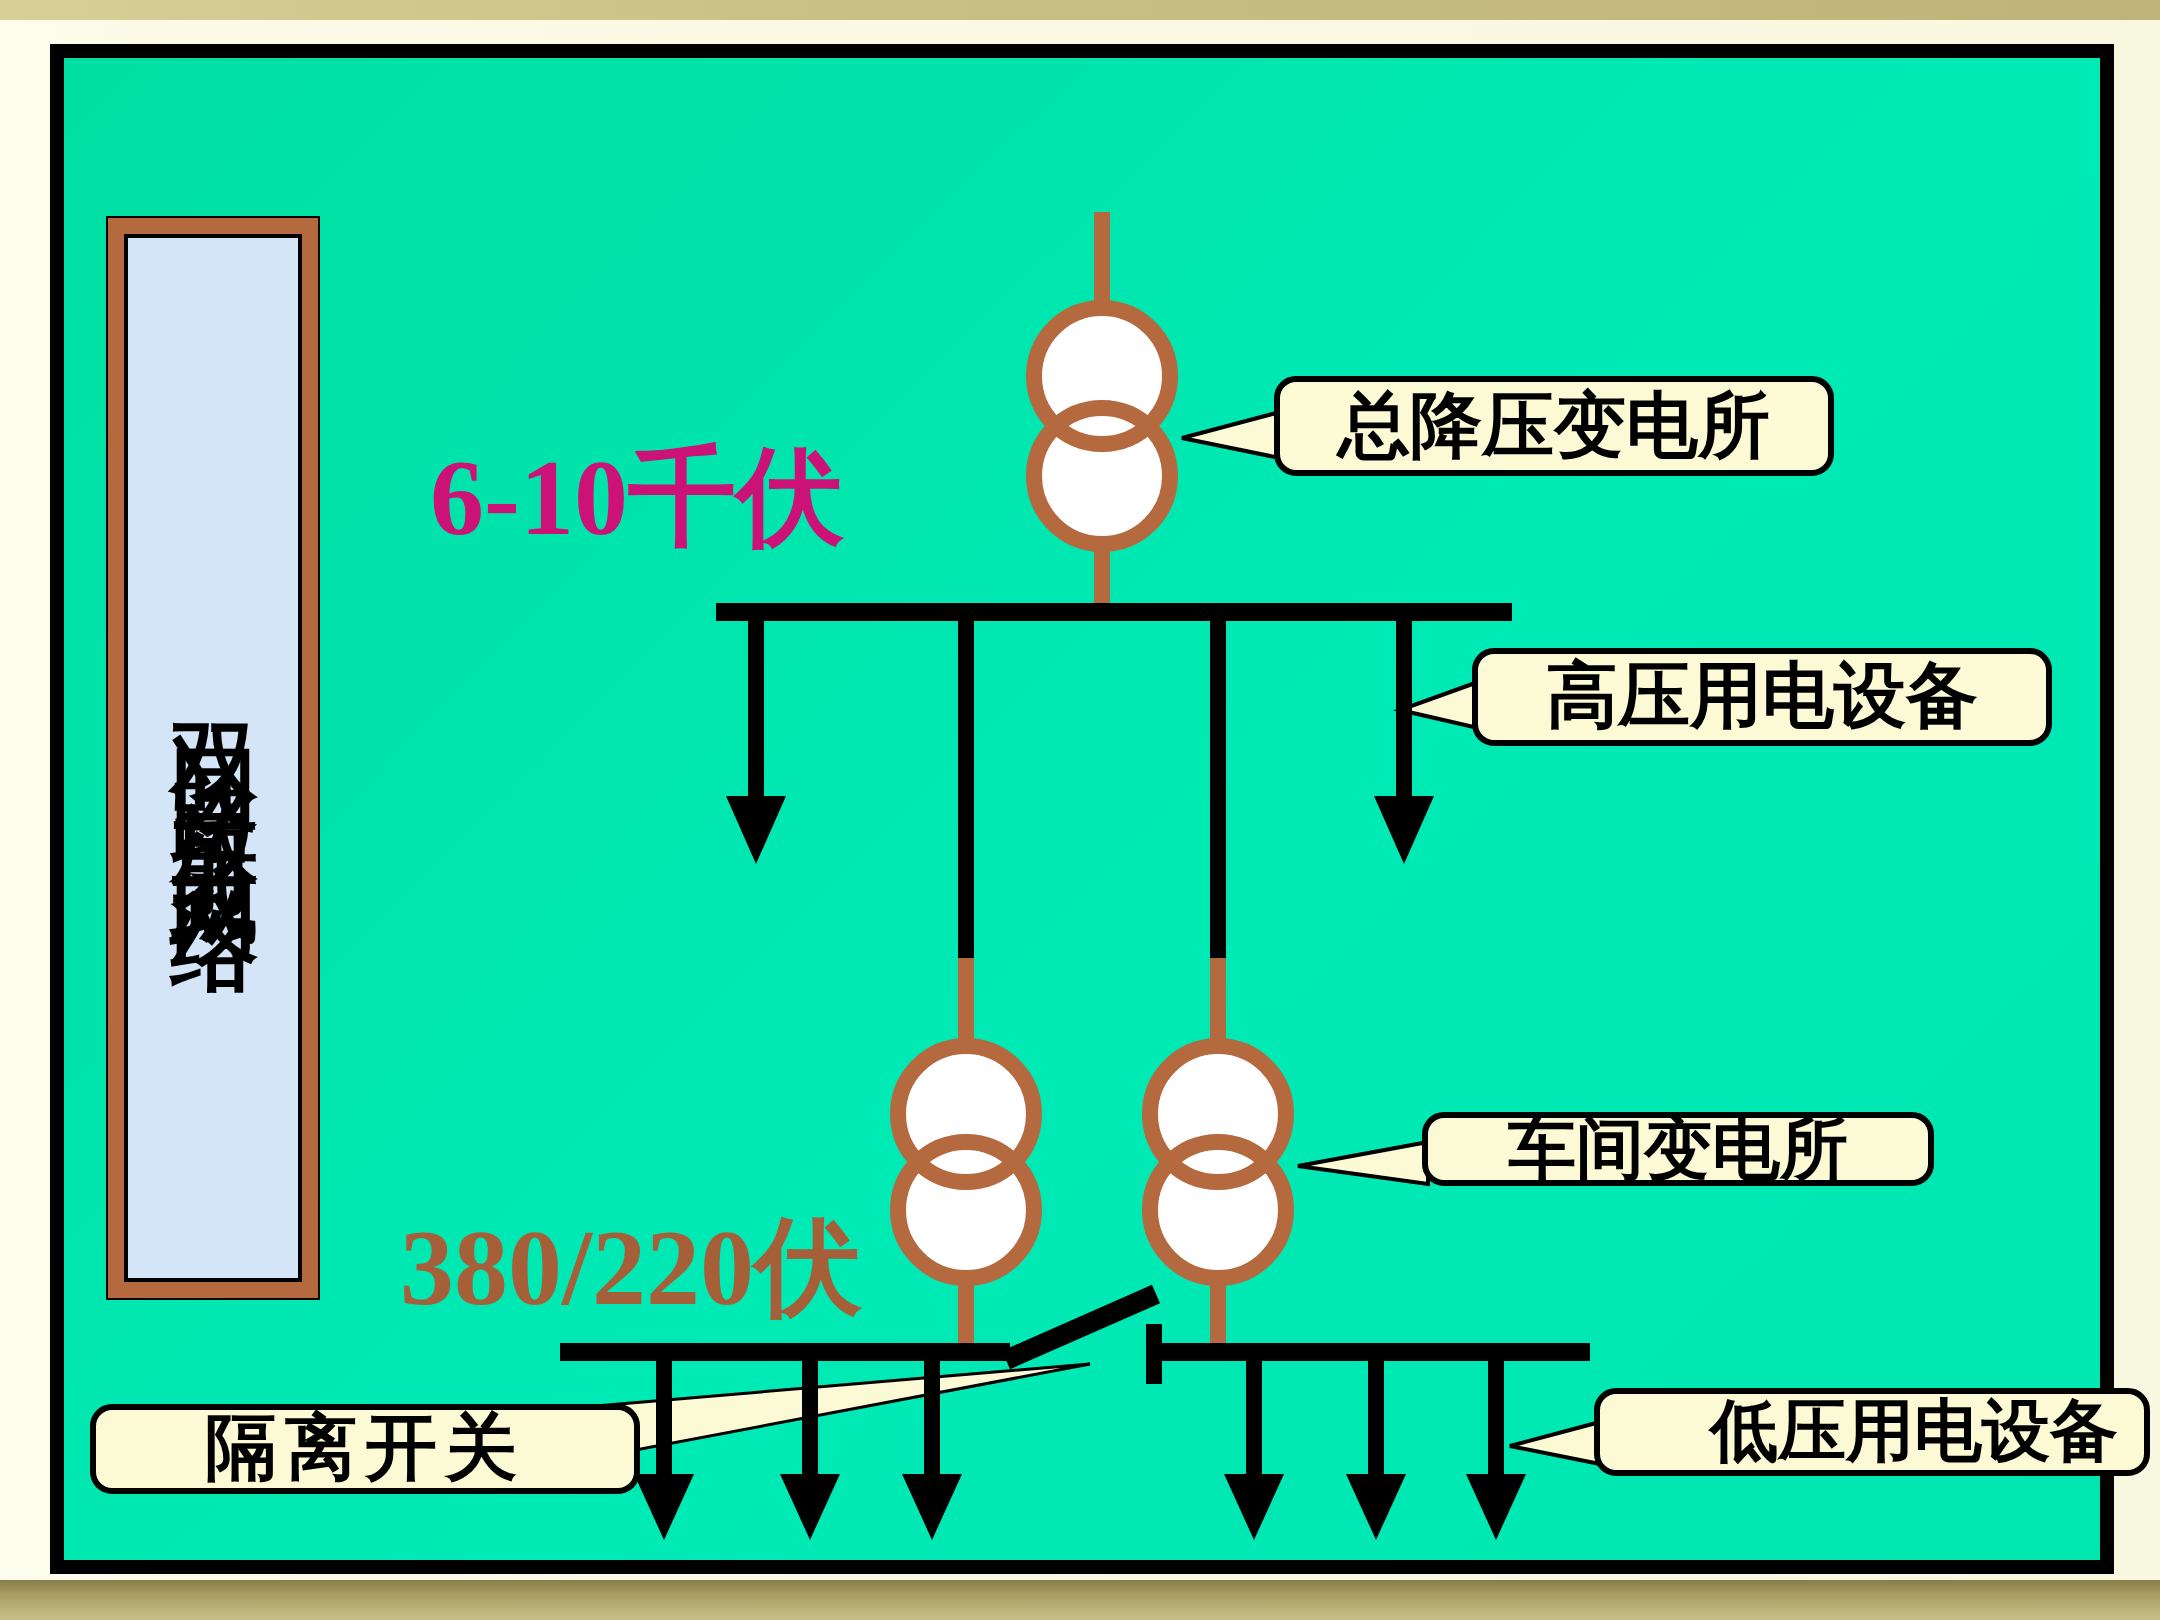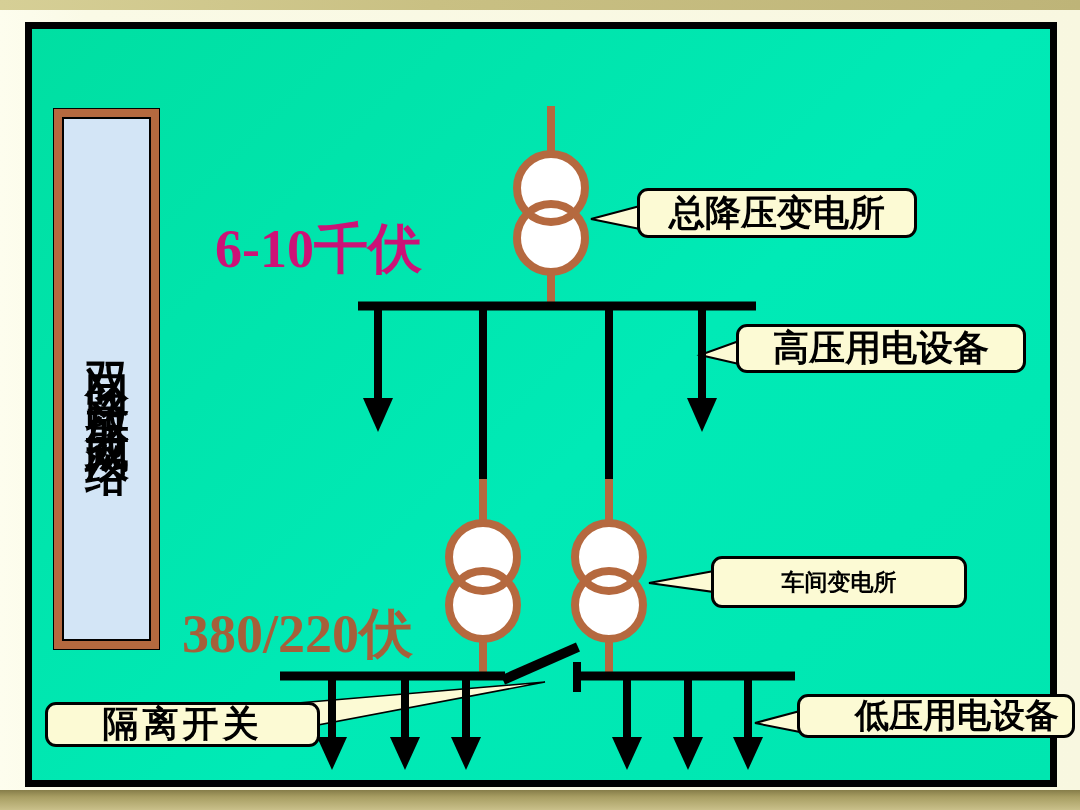--- a/index.html
+++ b/index.html
@@ -28,30 +28,30 @@
   .title-inner{
     width:100%;height:100%;background:#d3e5f6;border:2px solid #000;
     box-sizing:border-box;display:flex;align-items:center;justify-content:center;
   }
   .title-text{
     writing-mode:vertical-rl;text-orientation:upright;
     font-size:44px;font-weight:bold;color:#000;letter-spacing:13px;line-height:1;
   }
   .vlabel{position:absolute;z-index:3;font-weight:bold;white-space:nowrap;}
   .vlabel-hv{left:215px;top:213px;font-size:54px;color:#cc1277;font-family:Liberation Serif, serif;}
-  .vlabel-lv{left:182px;top:598px;font-size:54px;color:#a5603a;}
+  .vlabel-lv{left:200px;top:598px;font-size:54px;color:#a5603a;}
   .diagram-svg{position:absolute;left:0;top:0;z-index:4;}
   .callout{
     position:absolute;z-index:5;background:#fcfad4;border:3px solid #000;
     border-radius:11px;display:flex;align-items:center;justify-content:center;
     font-weight:bold;color:#000;box-sizing:border-box;white-space:nowrap;
   }
   .co-main{left:637px;top:188px;width:280px;height:50px;font-size:36px;}
   .co-hv{left:736px;top:324px;width:290px;height:49px;font-size:36px;}
-  .co-shop{left:711px;top:556px;width:256px;height:52px;font-size:23px;}
+  .co-shop{left:711px;top:556px;width:256px;height:37px;font-size:34px;}
   .co-lv{left:797px;top:694px;width:278px;height:44px;font-size:34px;padding-left:42px;}
   .co-switch{left:45px;top:702px;width:275px;height:45px;font-size:36px;letter-spacing:4px;}
 </style>
 </head>
 <body>
 
 <div class="slide">
 
   <div class="band-top"></div>
   <div class="band-bottom"></div>

